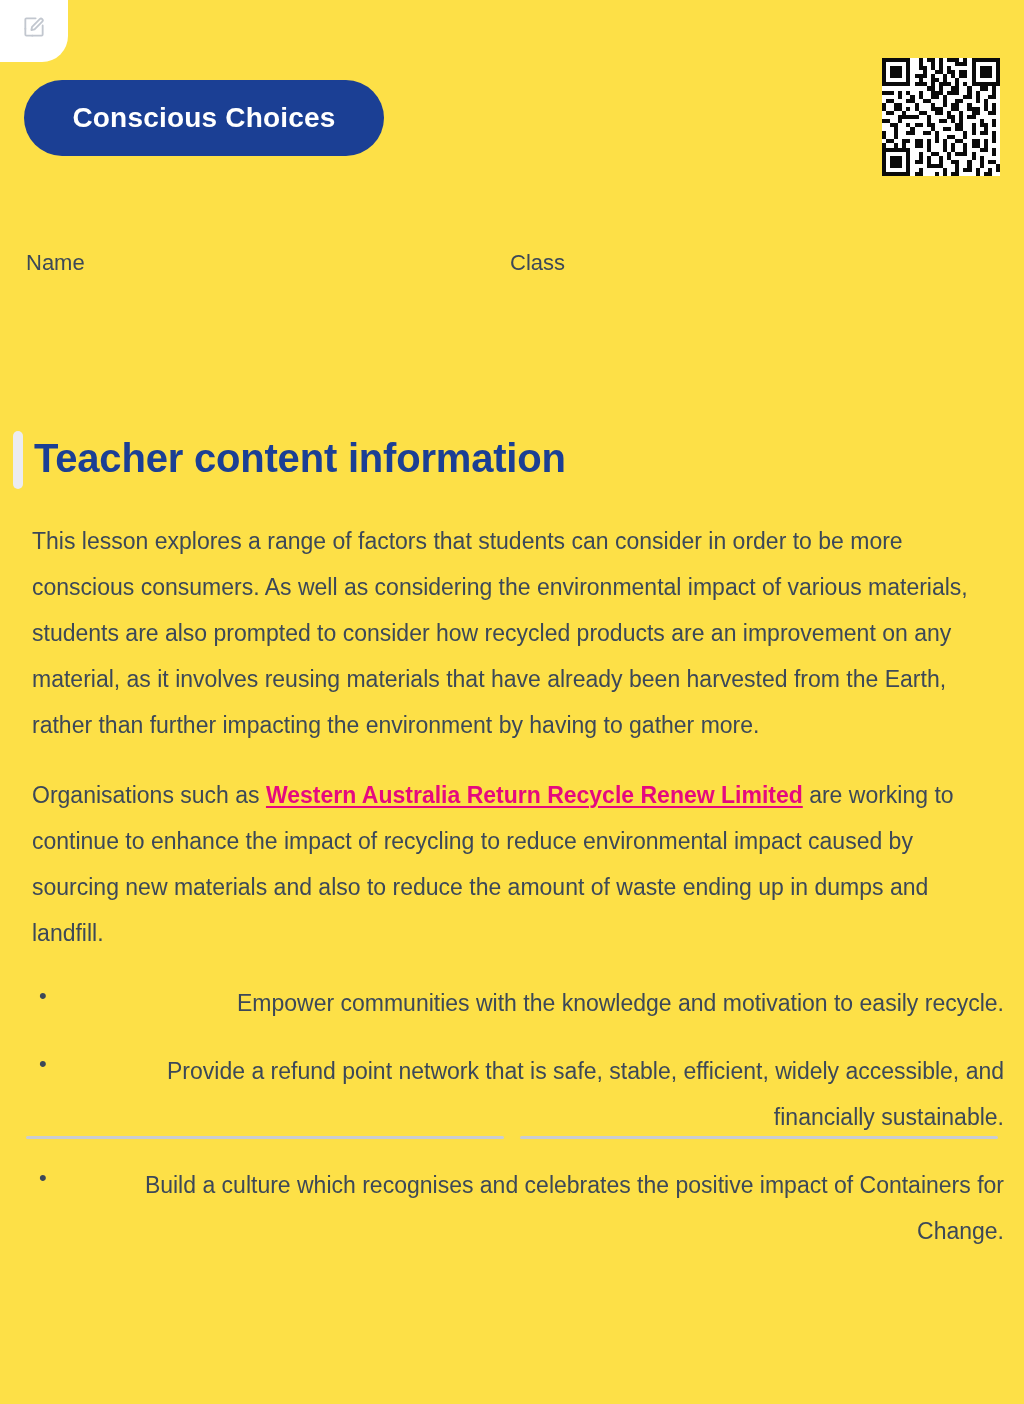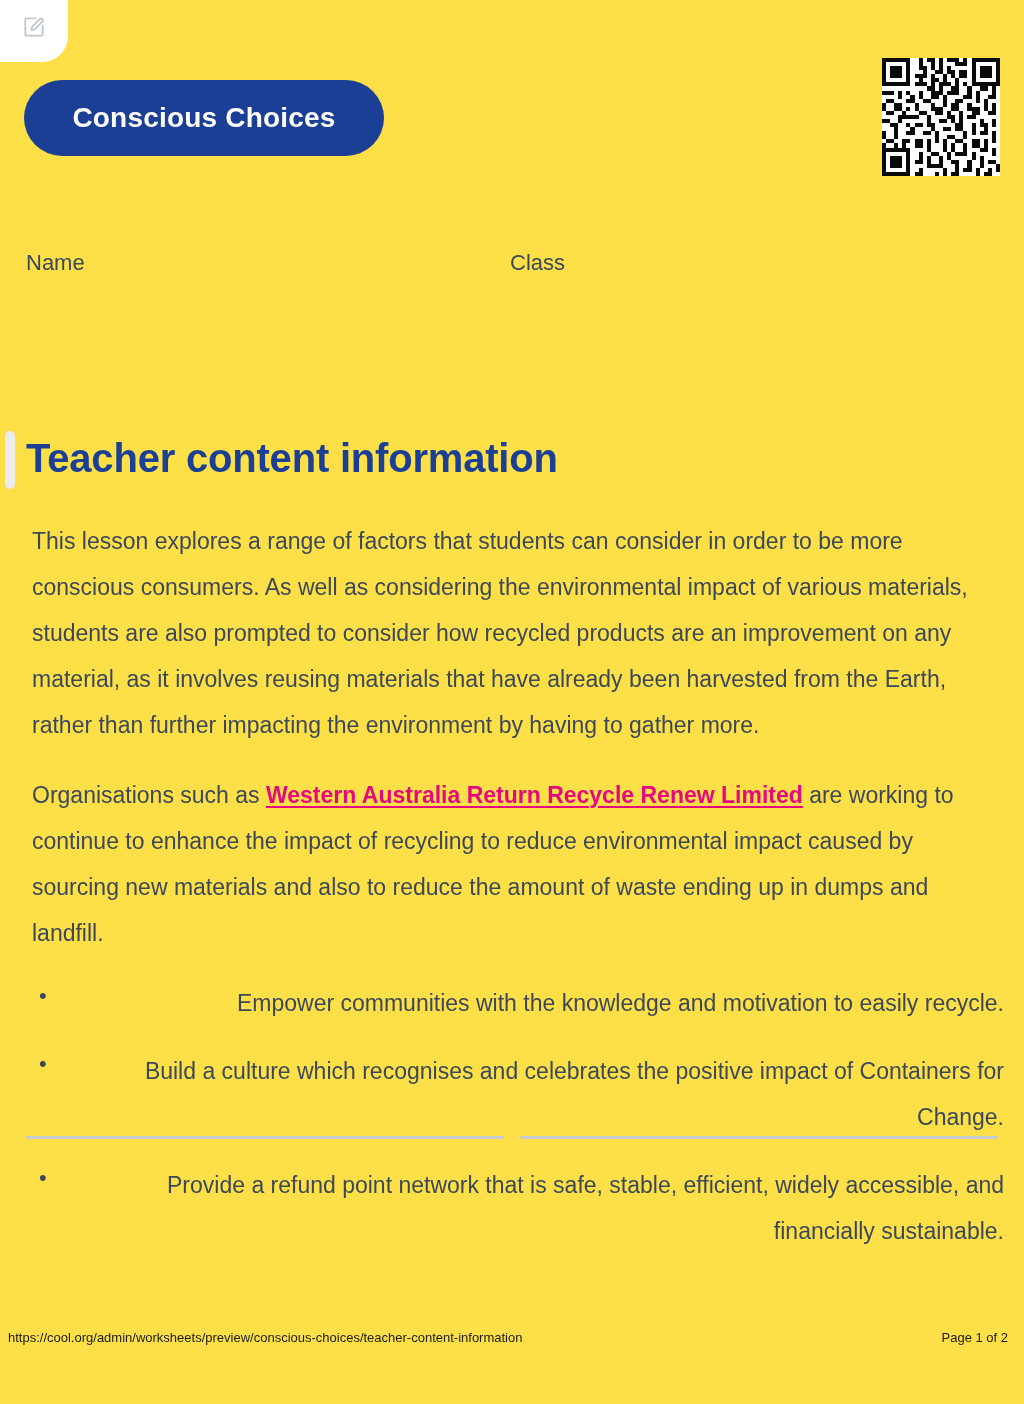--- a/index.html
+++ b/index.html
@@ -97,21 +97,21 @@
     font-weight: 400;
     line-height: 30px;
     text-align: center;
   }
   .field-name  { left: 0px; }
   .field-class { left: 484px; }
 
   
   .section-head {
     position: absolute;
-    left: 0;
+    left: 8px;
     right: 26px;
     top: 428px;
     height: 64px;
   }
   .accent-bar {
     position: absolute;
     left: 5px;
     top: 3px;
     width: 10px;
     height: 58px;
@@ -406,31 +406,27 @@
 
     <p><span>Organisations such as </span><a class="link" href="#">Western Australia Return Recycle Renew Limited</a><span> are working to continue to enhance the impact of recycling to reduce environmental impact caused by sourcing new materials and also to reduce the amount of waste ending up in dumps and landfill.</span></p>
 
 
 
     <ul class="mission">
       <li>
         <span>Empower communities with the knowledge and motivation to easily recycle.</span>
       </li>
       <li>
-        <span>Build a culture which recognises and celebrates the positive impact of Containers for Change.</span>
+        <span>Provide a refund point network that is safe, stable, efficient, widely accessible, and financially sustainable.</span>
       </li>
       <li>
-        <span>Provide a refund point network that is safe, stable, efficient, widely accessible, and financially sustainable.</span>
+        <span>Build a culture which recognises and celebrates the positive impact of Containers for Change.</span>
       </li>
     </ul>
   </div>
 
   <div class="page-break">
     <span></span>
     <span></span>
   </div>
 
-  <div class="footer">
-    <div class="url">https://cool.org/admin/worksheets/preview/conscious-choices/teacher-content-information</div>
-    <div class="pageno">Page 1 of 2</div>
-  </div>
 
 </div>
 
 </body></html>

